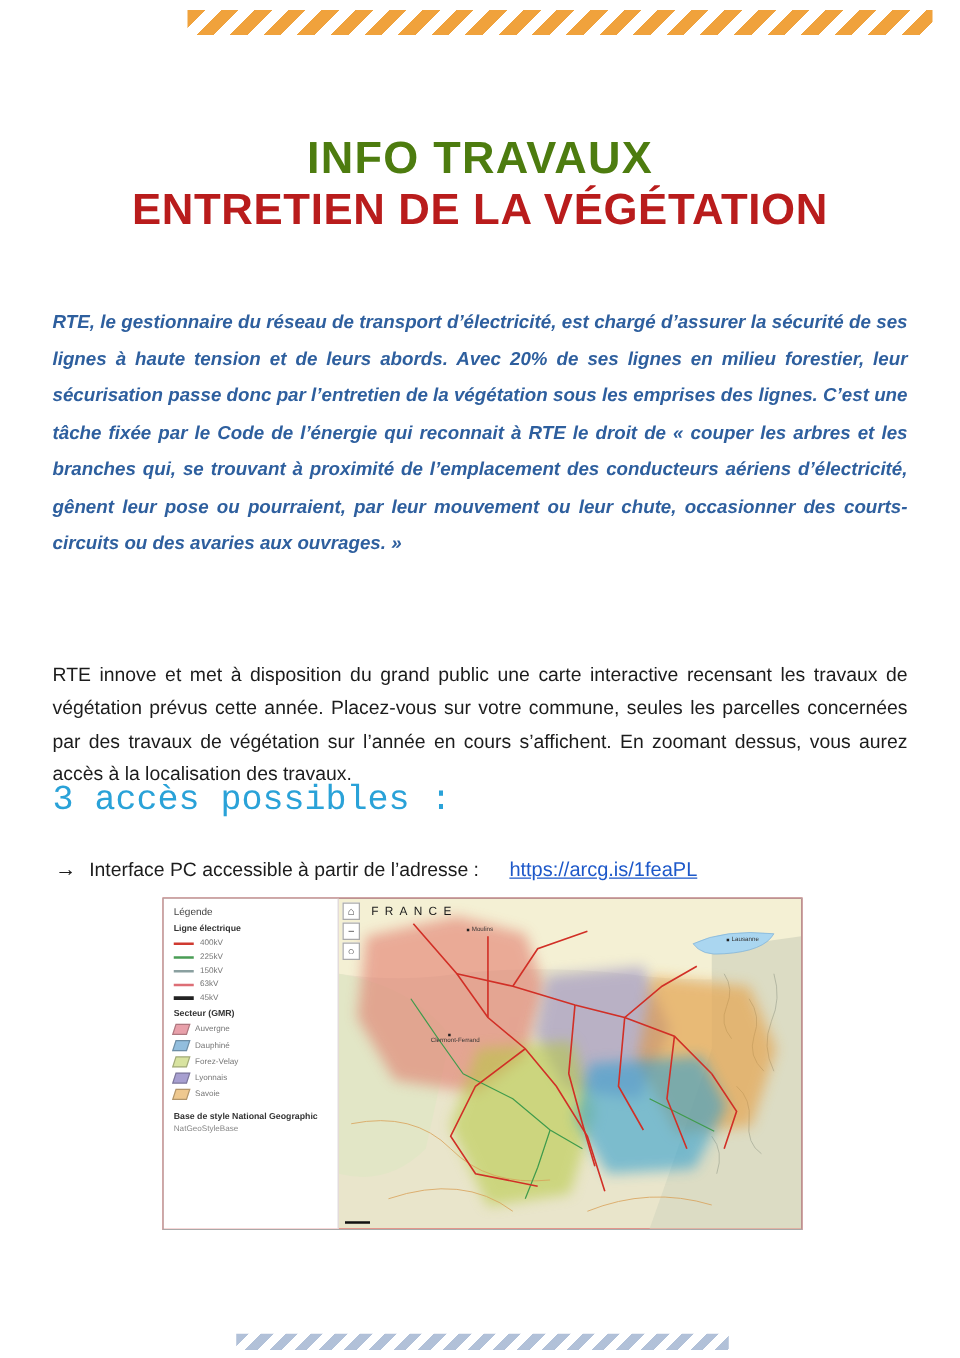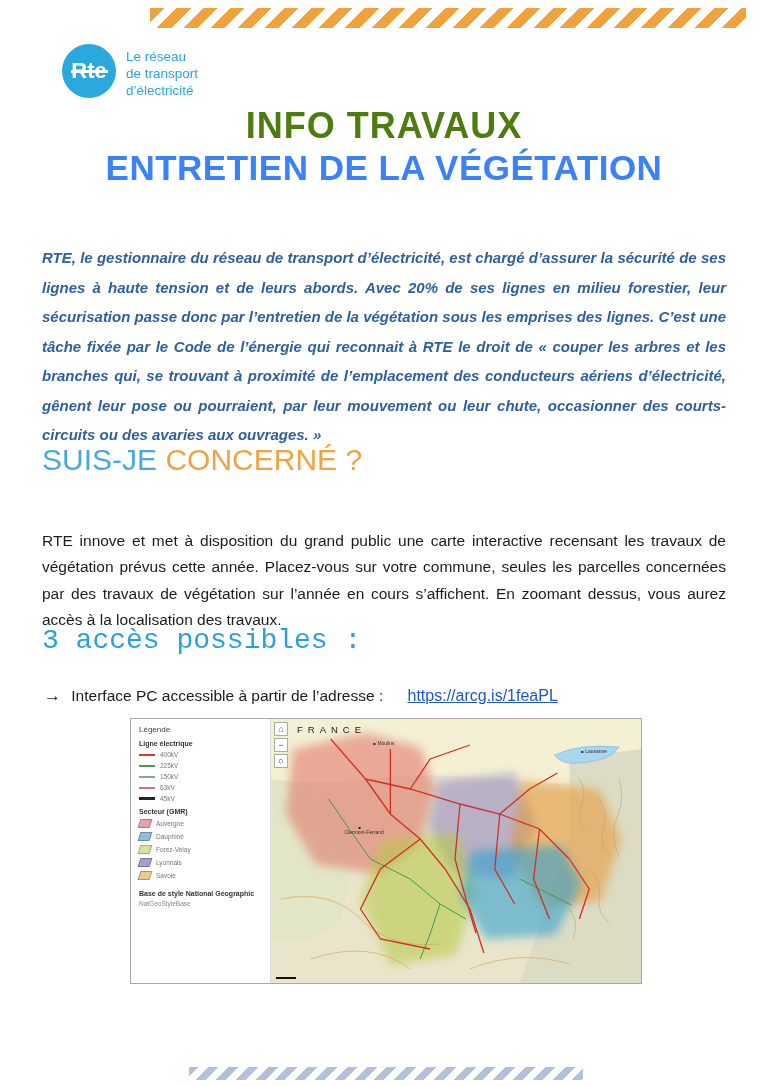--- a/index.html
+++ b/index.html
@@ -17,21 +17,21 @@
   .logo-circle{position:absolute;left:0;top:0;width:54px;height:54px;border-radius:50%;
     background:#2ba9df;color:#fff;}
   .logo-circle .txt{position:absolute;left:0;top:14px;width:100%;text-align:center;
     font-size:22px;font-weight:bold;letter-spacing:0px;}
   .logo-circle .bar{position:absolute;left:9px;top:26px;width:37px;height:2.5px;background:#fff;}
   .tagline{position:absolute;left:64px;top:4px;color:#29a6da;font-size:13.5px;line-height:17px;}
 
   
   .title1{position:absolute;left:0;top:105px;width:100%;text-align:center;color:#4d7c0f;
     font-size:36px;font-weight:bold;letter-spacing:1px;}
-  .title2{position:absolute;left:0;top:148px;width:100%;text-align:center;color:#3b82f6;
+  .title2{position:absolute;left:0;top:148px;width:100%;text-align:center;color:#b91c1c;
     font-size:35px;font-weight:bold;letter-spacing:0.5px;}
 
   .intro{position:absolute;left:42px;top:228px;width:684px;color:#2e5f9e;
     font-size:15px;font-weight:bold;font-style:italic;line-height:29.5px;text-align:justify;}
 
   .h1{position:absolute;left:42px;top:443px;font-size:30px;font-weight:normal;}
   .h1 .part1{color:#46aadb;}
   .h1 .part2{color:#f0a43e;}
 
   .body1{position:absolute;left:42px;top:512px;width:684px;color:#1c1c1c;
@@ -71,41 +71,26 @@
     font-size:9px;line-height:12px;text-align:center;color:#444;box-sizing:border-box;cursor:pointer;}
   .scalebar{position:absolute;left:5px;bottom:4px;width:20px;height:2px;background:#111;}
 </style>
 </head>
 <body>
 
 <div class="page">
 
   <div class="stripes-top"></div>
 
-  <div class="logo-wrap">
-    <div class="logo-circle">
-      <div class="txt">Rte</div>
-      <div class="bar"></div>
-    </div>
-    <div class="tagline">
-      <div>Le réseau</div>
-      <div>de transport</div>
-      <div>d’électricité</div>
-    </div>
-  </div>
 
   <div class="title1">INFO TRAVAUX</div>
   <div class="title2">ENTRETIEN DE LA VÉGÉTATION</div>
 
   <p class="intro">RTE, le gestionnaire du réseau de transport d’électricité, est chargé d’assurer la sécurité de ses lignes à haute tension et de leurs abords. Avec 20% de ses lignes en milieu forestier, leur sécurisation passe donc par l’entretien de la végétation sous les emprises des lignes. C’est une tâche fixée par le Code de l’énergie qui reconnait à RTE le droit de « couper les arbres et les branches qui, se trouvant à proximité de l’emplacement des conducteurs aériens d’électricité, gênent leur pose ou pourraient, par leur mouvement ou leur chute, occasionner des courts-circuits ou des avaries aux ouvrages. »</p>
 
-  <div class="h1">
-    <span class="part1">SUIS-JE</span>
-    <span class="part2">CONCERNÉ ?</span>
-  </div>
 
   <p class="body1">RTE innove et met à disposition du grand public une carte interactive recensant les travaux de végétation prévus cette année. Placez-vous sur votre commune, seules les parcelles concernées par des travaux de végétation sur l’année en cours s’affichent. En zoomant dessus, vous aurez accès à la localisation des travaux.</p>
 
   <div class="h2">3 accès possibles :</div>
 
   <div class="bullet">
     <span class="arrow">→</span>
     <span>Interface PC accessible à partir de l’adresse :</span>
     <a href="#">https://arcg.is/1feaPL</a>
   </div>

